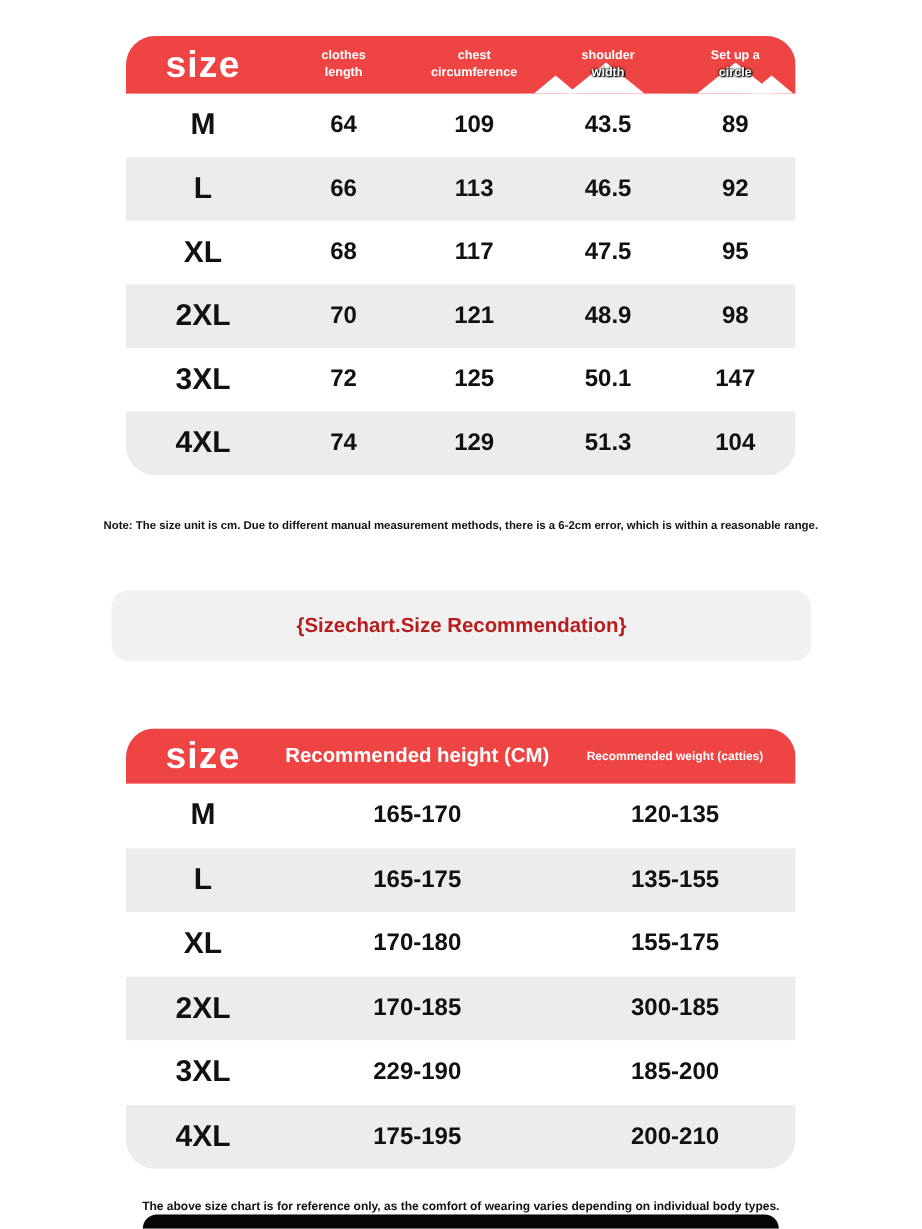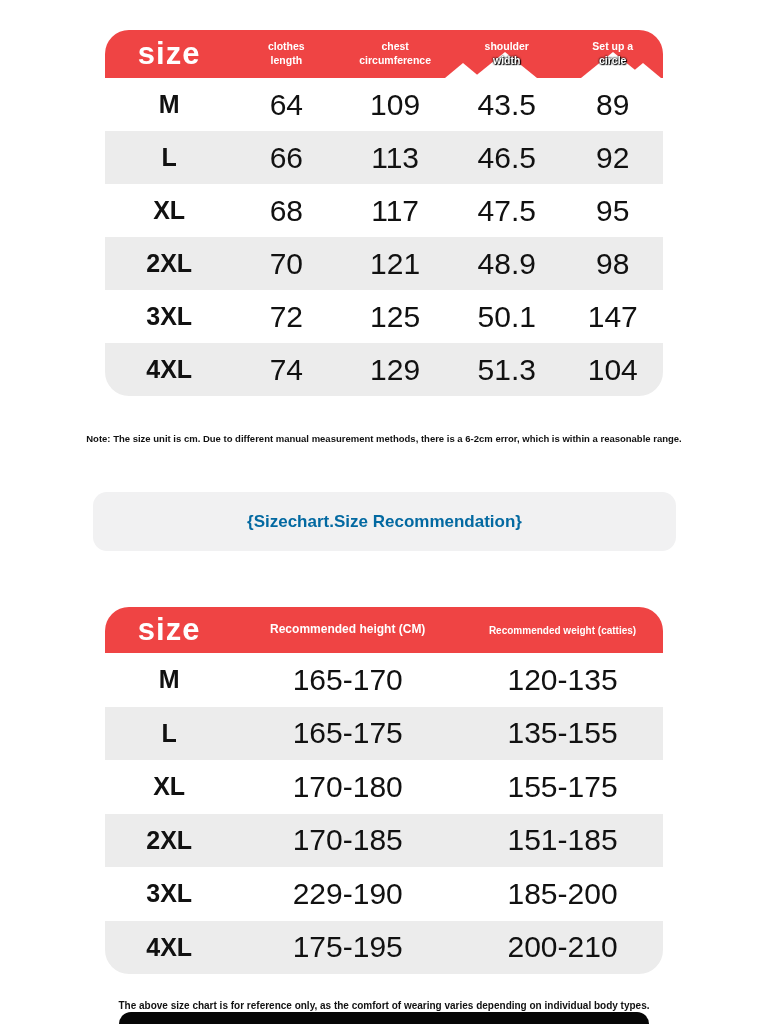--- a/index.html
+++ b/index.html
@@ -25,21 +25,21 @@
   }
   .colhead {
     text-align:center; font-weight:bold; line-height:1.3; position:relative; z-index:2;
   }
   .colhead span { display:block; }
   .row {
     display:grid; align-items:center; text-align:center;
     background:#ffffff; font-weight:bold;
   }
   .row.alt { background:#ececec; }
-  .cell { font-size:30px; font-weight:normal; }
+  .cell { font-size:20px; font-weight:bold; }
   .size-cell { font-size:25px; }
 
   
   #table1 { top:30px; }
   #table1 .t-header { height:48px; grid-template-columns:23% 19% 20% 20% 18%; }
   #table1 .colhead { font-size:10.5px; }
   #table1 .row { height:53px; grid-template-columns:23% 19% 20% 20% 18%; }
 
   .tri {
     position:absolute; bottom:0; width:0; height:0; z-index:1;
@@ -64,26 +64,26 @@
   }
   #note1 { top:433px; }
   #note2 { top:1000px; font-size:10px; }
 
   
   .banner {
     position:absolute; left:93px; top:492px; width:583px; height:59px;
     background:#f1f1f2; border-radius:14px;
     display:flex; align-items:center; justify-content:center;
   }
-  .banner-title { font-size:17px; font-weight:bold; color:#0369a1; }
+  .banner-title { font-size:17px; font-weight:bold; color:#b91c1c; }
 
   
   #table2 { top:607px; }
   #table2 .t-header { height:46px; grid-template-columns:23% 41% 36%; }
-  #table2 .colhead-height { font-size:12px; }
+  #table2 .colhead-height { font-size:17px; }
   #table2 .colhead-weight { font-size:10px; }
   #table2 .row { height:53.5px; grid-template-columns:23% 41% 36%; }
 
   
   .bottom-bar {
     position:absolute; left:119px; bottom:0; width:530px; height:12px;
     background:#060606; border-radius:12px 12px 0 0;
   }
 </style>
 </head>
@@ -184,21 +184,21 @@
       <div class="cell">135-155</div>
     </div>
     <div class="row">
       <div class="size-cell">XL</div>
       <div class="cell">170-180</div>
       <div class="cell">155-175</div>
     </div>
     <div class="row alt">
       <div class="size-cell">2XL</div>
       <div class="cell">170-185</div>
-      <div class="cell">151-185</div>
+      <div class="cell">300-185</div>
     </div>
     <div class="row">
       <div class="size-cell">3XL</div>
       <div class="cell">229-190</div>
       <div class="cell">185-200</div>
     </div>
     <div class="row alt">
       <div class="size-cell">4XL</div>
       <div class="cell">175-195</div>
       <div class="cell">200-210</div>

